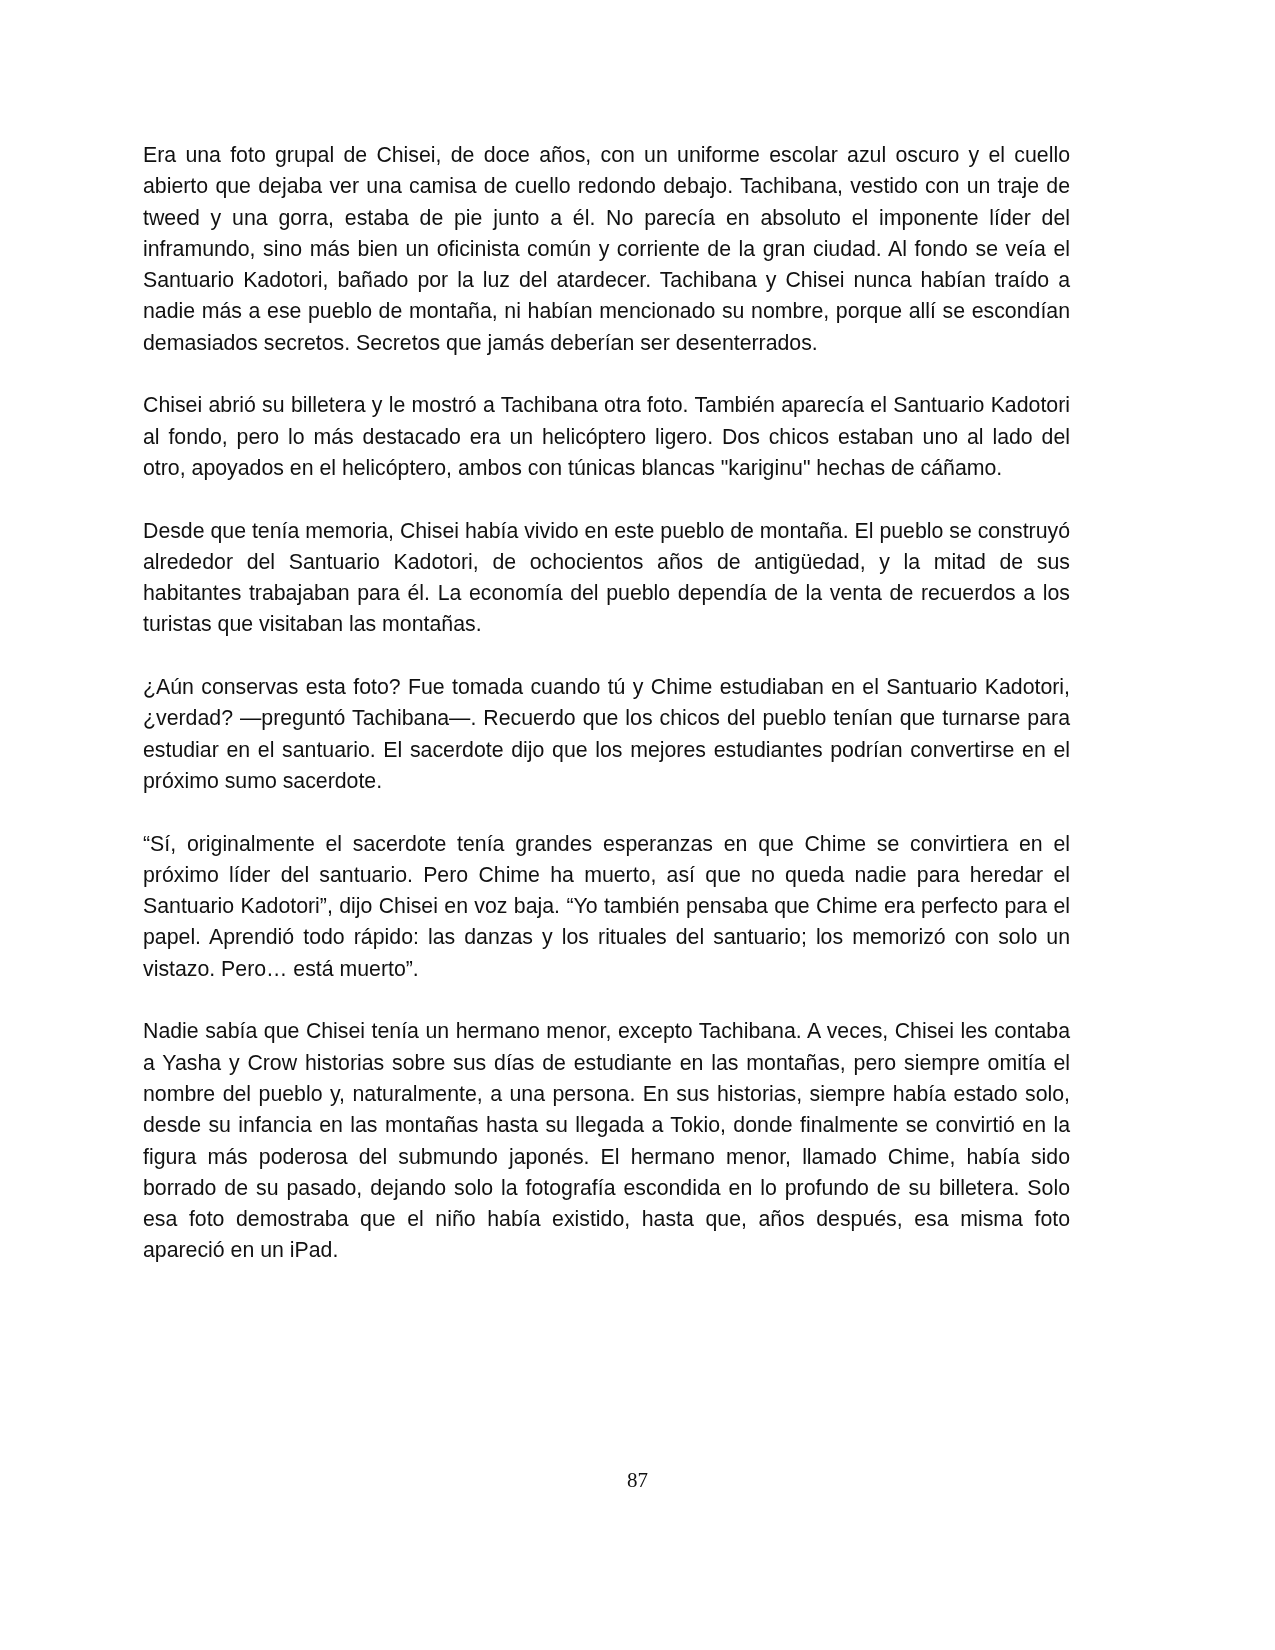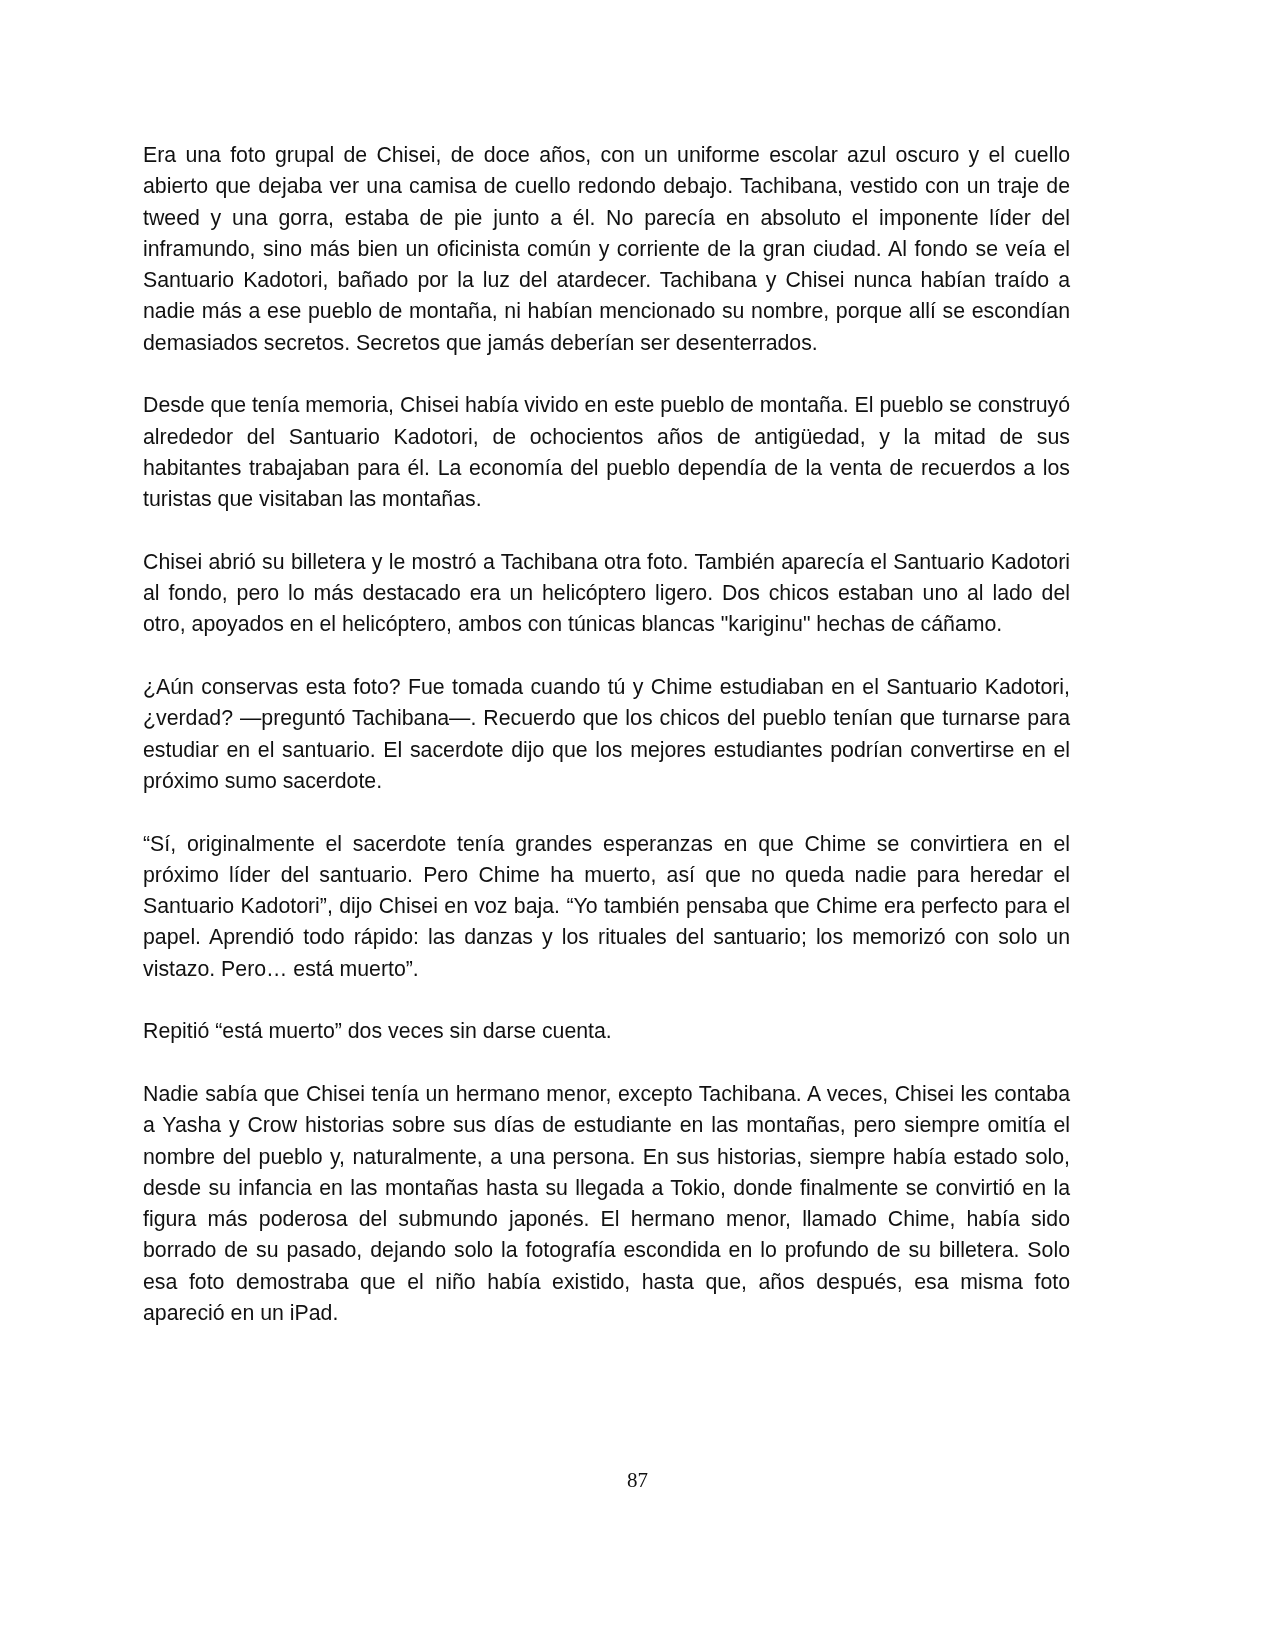--- a/index.html
+++ b/index.html
@@ -15,21 +15,20 @@
     position: absolute; top: 1468px; left: 0; width: 1275px; text-align: center;
     font-family: "Liberation Serif", "DejaVu Serif", serif;
     font-size: 21px; color: #111111;
   }
 </style>
 </head>
 <body>
 
 <div class="page">
   <p>Era una foto grupal de Chisei, de doce años, con un uniforme escolar azul oscuro y el cuello abierto que dejaba ver una camisa de cuello redondo debajo. Tachibana, vestido con un traje de tweed y una gorra, estaba de pie junto a él. No parecía en absoluto el imponente líder del inframundo, sino más bien un oficinista común y corriente de la gran ciudad. Al fondo se veía el Santuario Kadotori, bañado por la luz del atardecer. Tachibana y Chisei nunca habían traído a nadie más a ese pueblo de montaña, ni habían mencionado su nombre, porque allí se escondían demasiados secretos. Secretos que jamás deberían ser desenterrados.</p>
+  <p>Chisei abrió su billetera y le mostró a Tachibana otra foto. También aparecía el Santuario Kadotori al fondo, pero lo más destacado era un helicóptero ligero. Dos chicos estaban uno al lado del otro, apoyados en el helicóptero, ambos con túnicas blancas "kariginu" hechas de cáñamo.</p>
   <p>Desde que tenía memoria, Chisei había vivido en este pueblo de montaña. El pueblo se construyó alrededor del Santuario Kadotori, de ochocientos años de antigüedad, y la mitad de sus habitantes trabajaban para él. La economía del pueblo dependía de la venta de recuerdos a los turistas que visitaban las montañas.</p>
-  <p>Chisei abrió su billetera y le mostró a Tachibana otra foto. También aparecía el Santuario Kadotori al fondo, pero lo más destacado era un helicóptero ligero. Dos chicos estaban uno al lado del otro, apoyados en el helicóptero, ambos con túnicas blancas "kariginu" hechas de cáñamo.</p>
   <p>¿Aún conservas esta foto? Fue tomada cuando tú y Chime estudiaban en el Santuario Kadotori, ¿verdad? —preguntó Tachibana—. Recuerdo que los chicos del pueblo tenían que turnarse para estudiar en el santuario. El sacerdote dijo que los mejores estudiantes podrían convertirse en el próximo sumo sacerdote.</p>
   <p>“Sí, originalmente el sacerdote tenía grandes esperanzas en que Chime se convirtiera en el próximo líder del santuario. Pero Chime ha muerto, así que no queda nadie para heredar el Santuario Kadotori”, dijo Chisei en voz baja. “Yo también pensaba que Chime era perfecto para el papel. Aprendió todo rápido: las danzas y los rituales del santuario; los memorizó con solo un vistazo. Pero… está muerto”.</p>
-  <p>Repitió “está muerto” dos veces sin darse cuenta.</p>
   <p>Nadie sabía que Chisei tenía un hermano menor, excepto Tachibana. A veces, Chisei les contaba a Yasha y Crow historias sobre sus días de estudiante en las montañas, pero siempre omitía el nombre del pueblo y, naturalmente, a una persona. En sus historias, siempre había estado solo, desde su infancia en las montañas hasta su llegada a Tokio, donde finalmente se convirtió en la figura más poderosa del submundo japonés. El hermano menor, llamado Chime, había sido borrado de su pasado, dejando solo la fotografía escondida en lo profundo de su billetera. Solo esa foto demostraba que el niño había existido, hasta que, años después, esa misma foto apareció en un iPad.</p>
 </div>
 
 <div class="page-number">87</div>
 
 </body></html>

